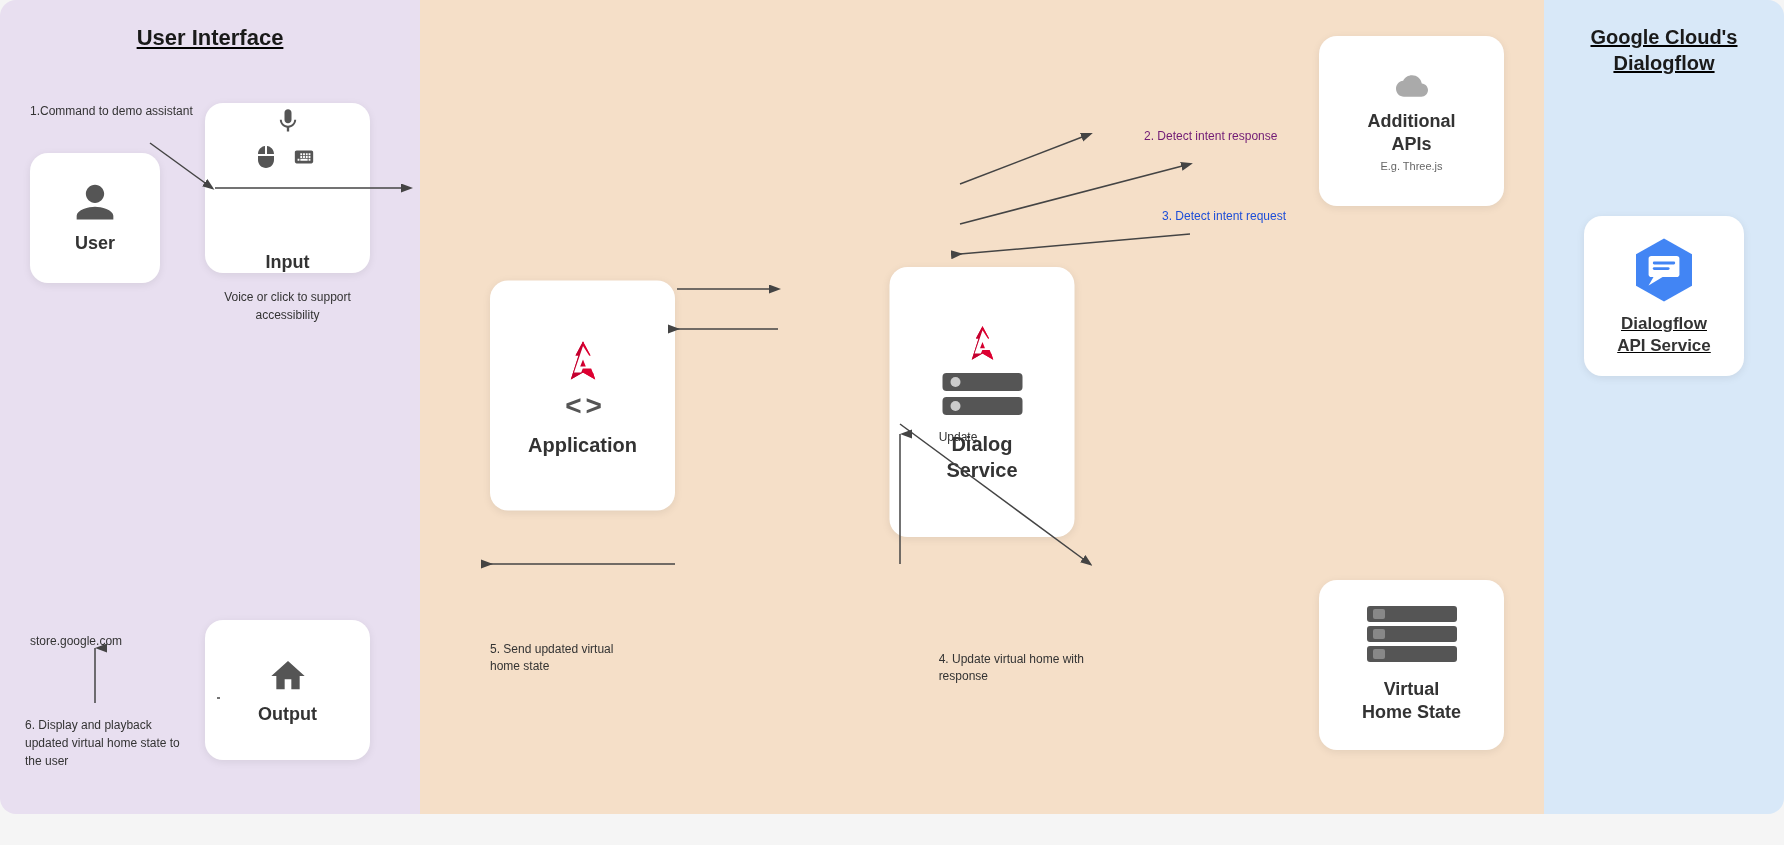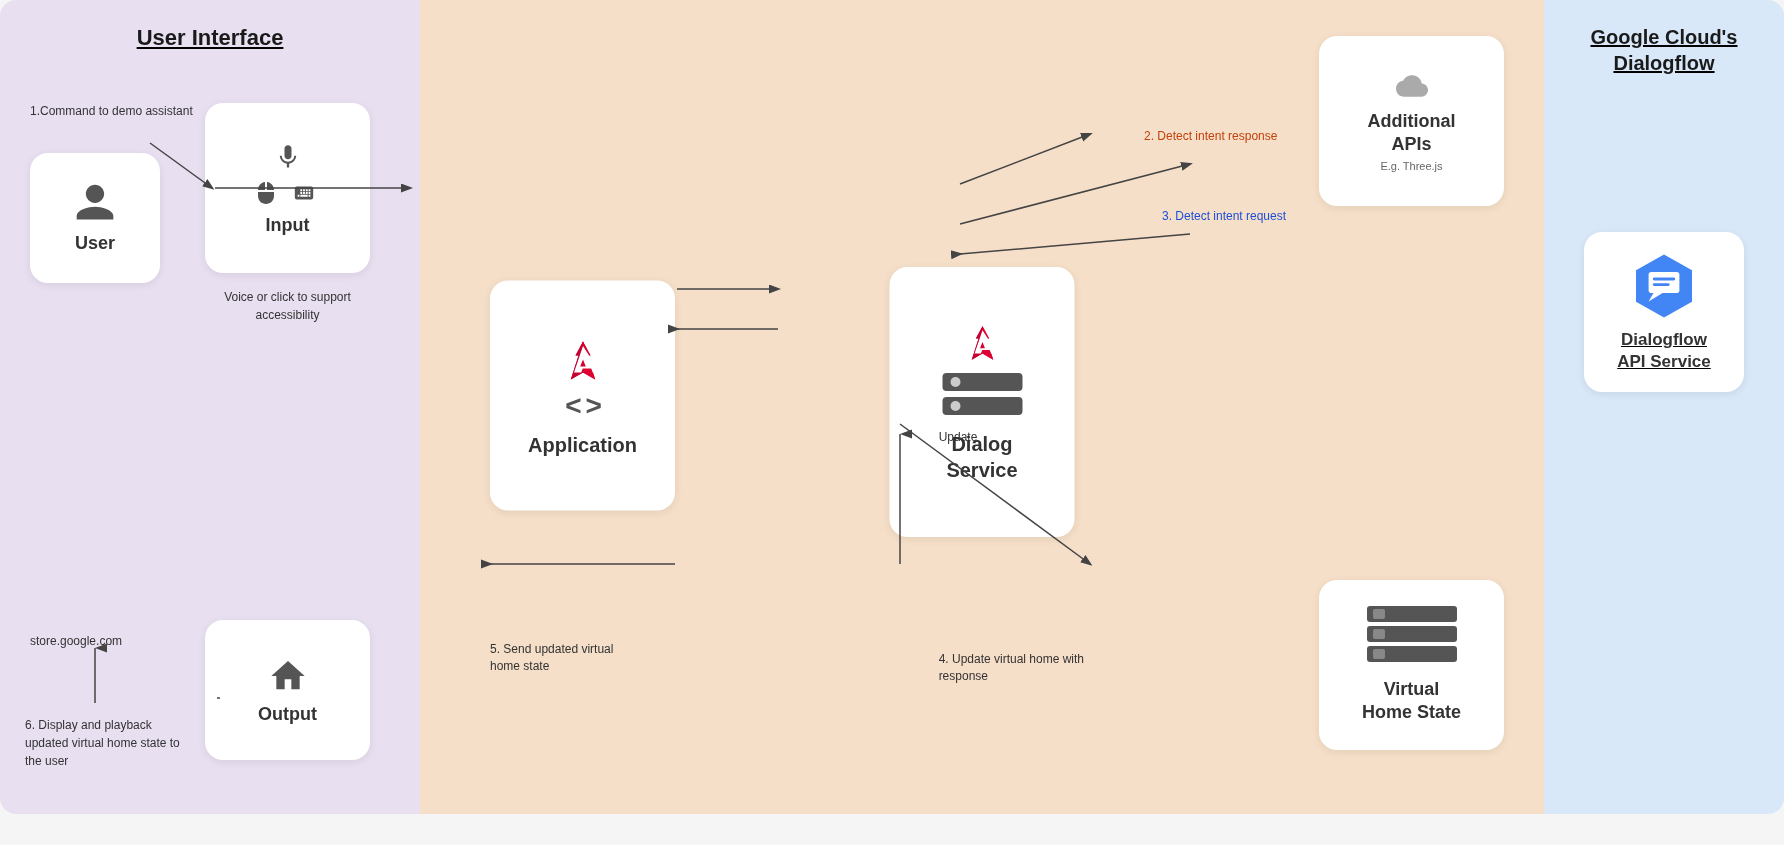--- a/index.html
+++ b/index.html
@@ -34,21 +34,20 @@
     }
 
     .section-gcloud {
       width: 240px;
       background: #d8e8f8;
       border-radius: 0 16px 16px 0;
       padding: 24px 22px;
       display: flex;
       flex-direction: column;
       align-items: center;
-      gap: 16px;
     }
 
     .section-title {
       font-size: 22px;
       font-weight: 700;
       text-align: center;
       color: #1a1a1a;
       margin-bottom: 20px;
       line-height: 1.3;
     }
@@ -71,20 +70,21 @@
       top: 60px;
       justify-content: center;
     }
 
     .input-box {
       width: 160px;
       height: 160px;
       position: absolute;
       right: 20px;
       top: 20px;
+      justify-content: space-between;
     }
 
     .box-label {
       font-size: 18px;
       font-weight: 600;
       color: #333;
       margin-top: 8px;
     }
 
     .input-icons {
@@ -348,21 +348,21 @@
         <div class="db-row"></div>
         <div class="db-row"></div>
       </div>
       <div class="box-label" style="text-align: center; line-height: 1.3; font-size: 18px;">Virtual<br>Home State</div>
     </div>
 
     <div style="position: absolute; left: 46%; top: 53%; font-size: 12px; color: #333;">
       <span>Update</span>
     </div>
 
-    <div style="position: absolute; right: 220px; top: 105px; font-size: 12px; color: #c2410c; width: 160px;">
+    <div style="position: absolute; right: 220px; top: 105px; font-size: 12px; color: #701a75; width: 160px;">
       <span>2. Detect intent response</span>
     </div>
 
     <div style="position: absolute; right: 220px; top: 185px; font-size: 12px; color: #1d4ed8; width: 160px; text-align: center;">
       <span>3. Detect intent request</span>
     </div>
 
     <div style="position: absolute; left: 46%; bottom: 105px; font-size: 12px; color: #333; width: 150px; line-height: 1.4;">
       <span>4. Update virtual home
 with response</span>

